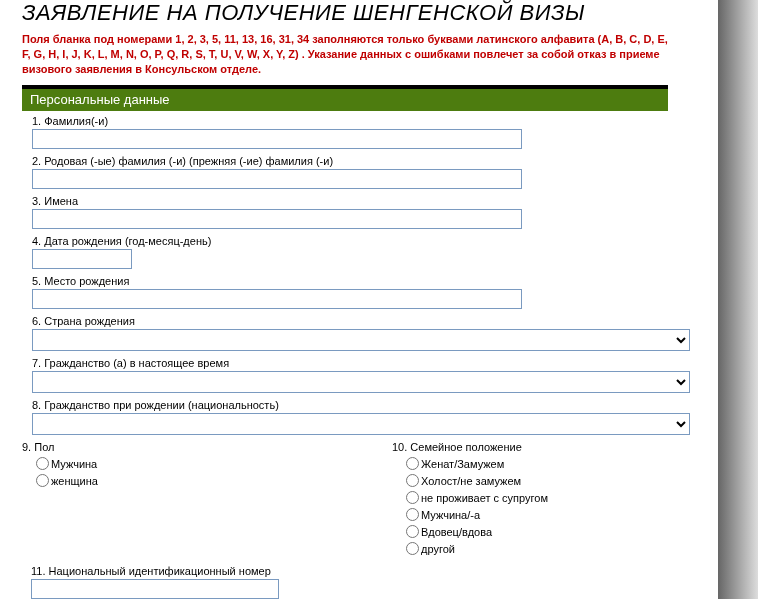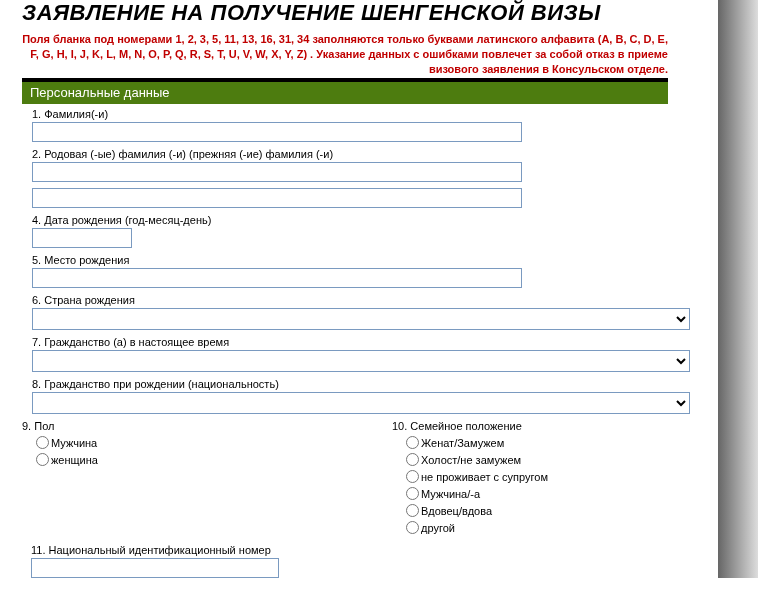--- a/index.html
+++ b/index.html
@@ -20,35 +20,34 @@
     right: 0;
     width: 40px;
     height: 100%;
     background: linear-gradient(to right, #666, #ddd);
   }
   .content {
     padding: 0 50px 0 22px;
     width: 718px;
   }
   .title {
-    font-weight: bold;
+    font-weight: normal;
     font-style: italic;
     font-size: 22px;
     letter-spacing: 0.5px;
     color: #000;
     margin: 0 0 6px 0;
     white-space: nowrap;
   }
   .warning {
     color: #c00000;
     font-weight: bold;
     font-size: 11px;
     line-height: 1.35;
-    margin-bottom: 1px;
-    text-align: right;
+    margin-bottom: 8px;
   }
   .black-bar {
     height: 4px;
     background: #000;
     margin-bottom: 0;
   }
   .section-header {
     background: #4d7c0f;
     color: #fff;
     font-size: 13px;
@@ -127,20 +126,21 @@
       <div class="field-label">1. Фамилия(-и)</div>
       <input type="text" class="text-input w-med" style="">
     </div>
 
     <div class="field">
       <div class="field-label">2. Родовая (-ые) фамилия (-и) (прежняя (-ие) фамилия (-и)</div>
       <input type="text" class="text-input w-med" style="">
     </div>
 
     <div class="field">
+      <div class="field-label">3. Имена</div>
       <input type="text" class="text-input w-med" style="">
     </div>
 
     <div class="field">
       <div class="field-label">4. Дата рождения (год-месяц-день)</div>
       <input type="text" class="text-input w-short" style="">
     </div>
 
     <div class="field">
       <div class="field-label">5. Место рождения</div>

